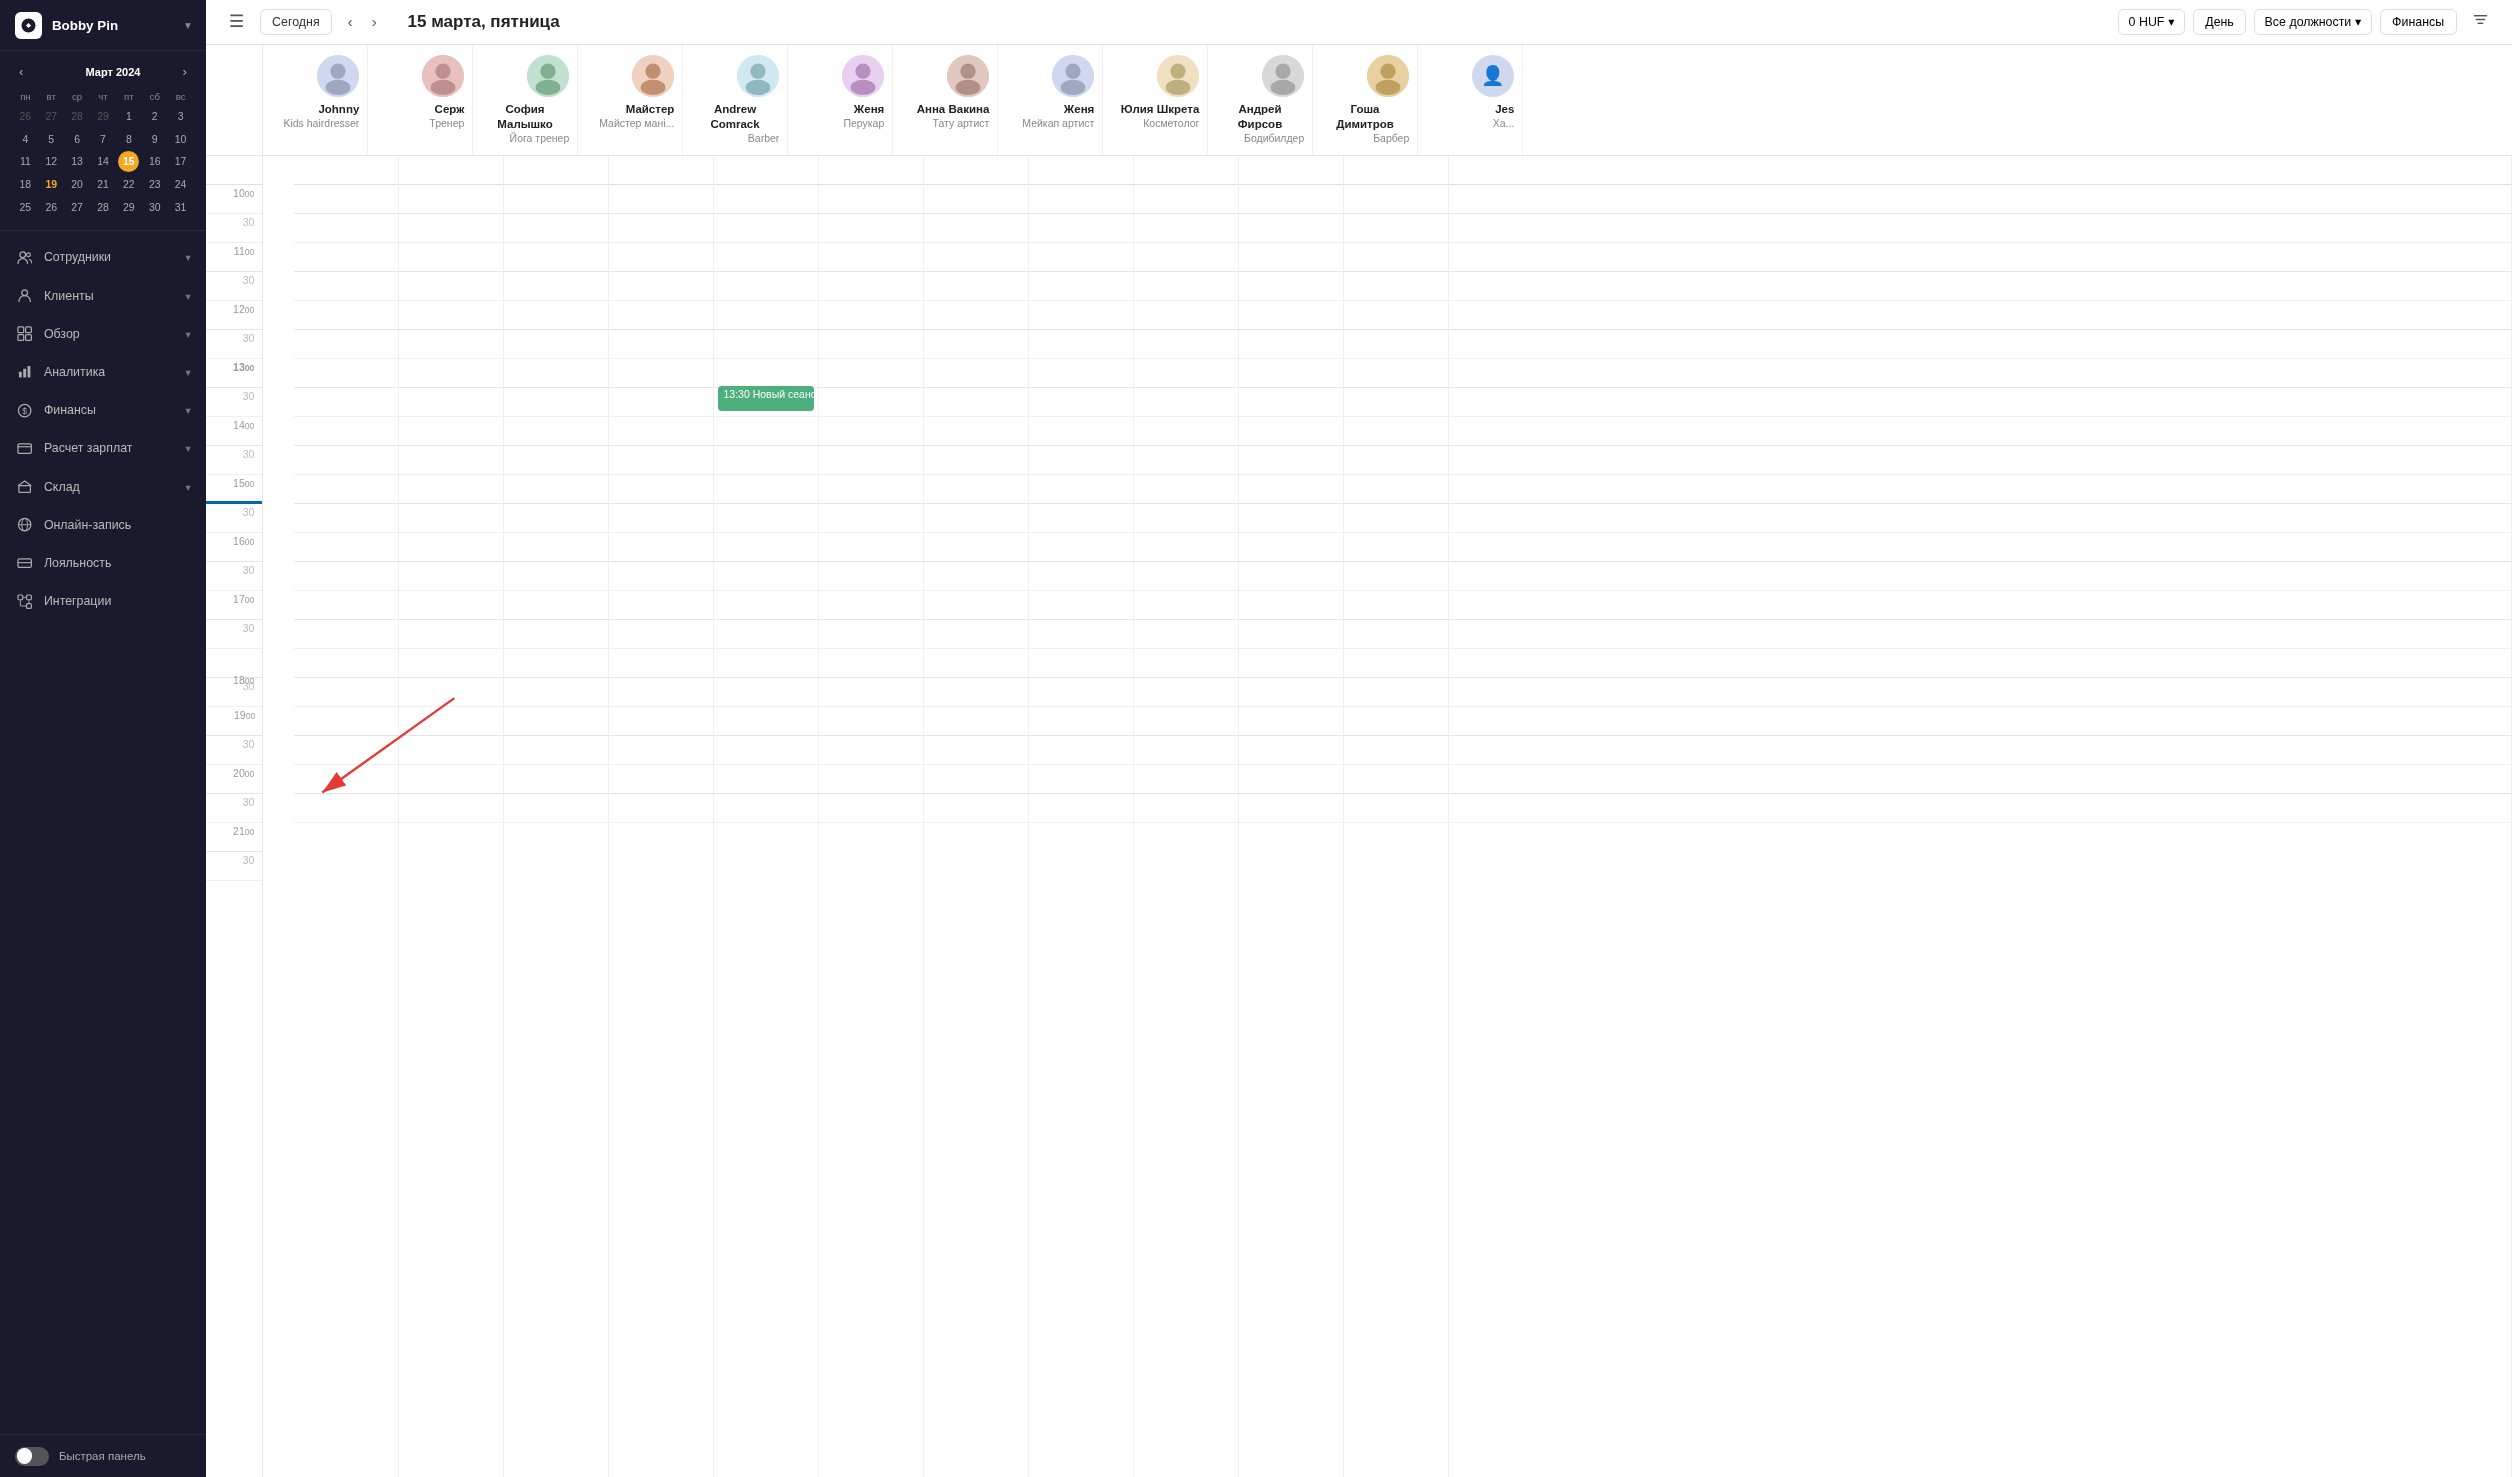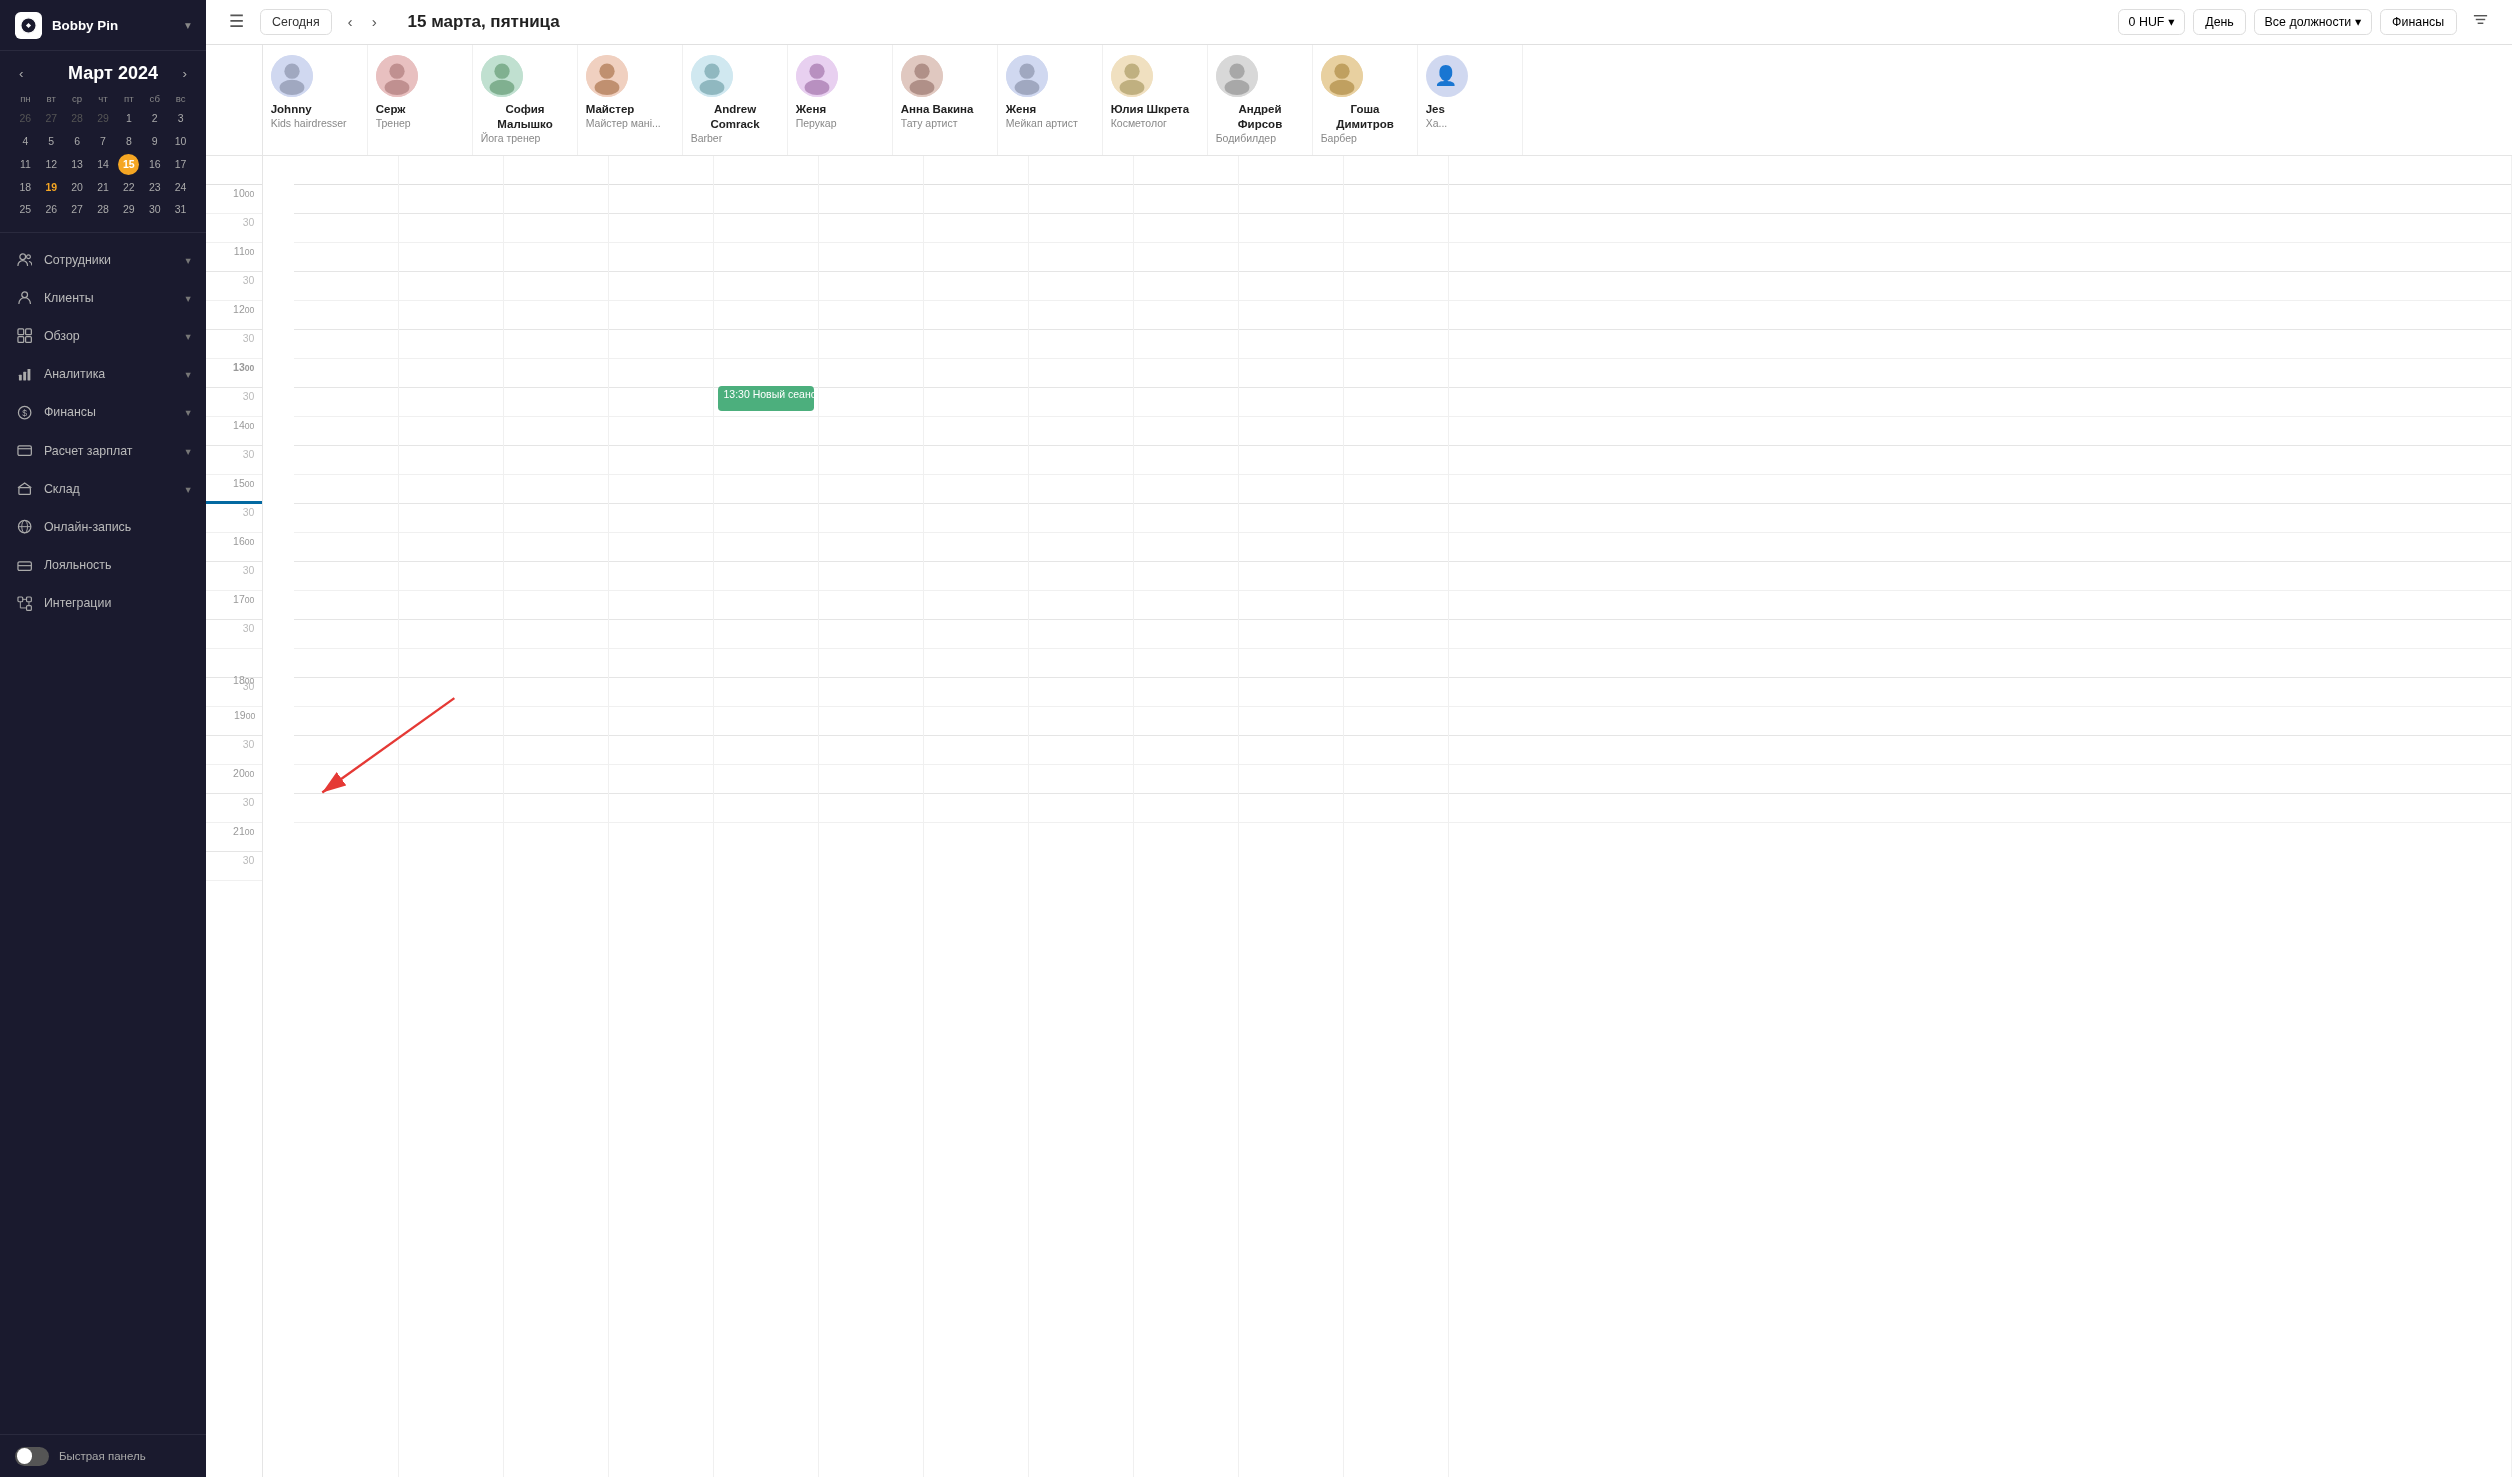--- a/index.html
+++ b/index.html
@@ -9,21 +9,21 @@
     .sidebar { width: 206px; background: #1a1a2e; color: #ccc; display: flex; flex-direction: column; flex-shrink: 0; height: 100vh; overflow-y: auto; }
     .sidebar-header { display: flex; align-items: center; padding: 11.5px 15.3px; border-bottom: 1px solid #2a2a3e; }
     .sidebar-logo { width: 27px; height: 27px; background: #fff; border-radius: 5.7px; display: flex; align-items: center; justify-content: center; margin-right: 9.6px; flex-shrink: 0; }
     .sidebar-logo svg { width: 17px; height: 17px; }
     .sidebar-title { font-size: 13.4px; font-weight: 600; color: #fff; }
     .sidebar-chevron { margin-left: auto; color: #888; font-size: 11.5px; }
 
     
     .mini-calendar { padding: 11.5px 13.4px; border-bottom: 1px solid #2a2a3e; }
     .mini-cal-header { display: flex; align-items: center; justify-content: space-between; margin-bottom: 7.7px; }
-    .mini-cal-title { font-size: 18px; font-weight: 600; color: #fff; padding-left: 20px; }
+    .mini-cal-title { font-size: 11px; font-weight: 600; color: #fff; padding-left: 20px; }
     .mini-cal-nav { background: none; border: none; color: #aaa; cursor: pointer; font-size: 13.4px; padding: 1.9px 5.7px; }
     .mini-cal-grid { display: grid; grid-template-columns: repeat(7, 1fr); gap: 1.9px; }
     .mini-cal-dow { text-align: center; font-size: 9.6px; color: #888; padding: 1.9px 0; }
     .mini-cal-day { text-align: center; font-size: 10.5px; color: #aaa; padding: 2.9px 1px; border-radius: 50%; cursor: pointer; line-height: 19px; width: 21px; height: 21px; display: flex; align-items: center; justify-content: center; margin: auto; }
     .mini-cal-day.other-month { color: #555; }
     .mini-cal-day.today { background: #f5a623; color: #fff; font-weight: bold; }
     .mini-cal-day.highlight { color: #f5a623; font-weight: bold; }
 
     
     .nav-section { flex: 1; padding: 7.7px 0; }
@@ -51,21 +51,21 @@
     .toolbar-right { margin-left: auto; display: flex; align-items: center; gap: 7.7px; }
     .huf-btn { border: 1px solid #ddd; border-radius: 5.7px; padding: 4.8px 9.6px; cursor: pointer; font-size: 12.4px; background: #fff; display: flex; align-items: center; gap: 3.8px; }
     .view-btn { border: 1px solid #ddd; border-radius: 5.7px; padding: 4.8px 11.5px; cursor: pointer; font-size: 12.4px; background: #fff; }
     .filter-btn { background: none; border: none; cursor: pointer; color: #555; font-size: 15.3px; padding: 3.8px 7.7px; }
 
     
     .schedule-container { flex: 1; display: flex; flex-direction: column; overflow: hidden; background: #fff; }
     .staff-header { display: flex; border-bottom: 1px solid #e5e5e5; background: #fff; overflow-x: hidden; }
     .time-gutter { width: 57px; flex-shrink: 0; border-right: 1px solid #e5e5e5; }
     .staff-columns { display: flex; flex: 1; }
-    .staff-col { width: 105px; flex-shrink: 0; padding: 9.6px 7.7px; display: flex; flex-direction: column; align-items: flex-start; text-align: center; border-right: 1px solid #f0f0f0; }
+    .staff-col { width: 105px; flex-shrink: 0; padding: 9.6px 7.7px; display: flex; flex-direction: column; align-items: flex-end; text-align: center; border-right: 1px solid #f0f0f0; }
     .staff-avatar { width: 42px; height: 42px; border-radius: 50%; background: #e0e0e0; margin-bottom: 5.7px; overflow: hidden; display: flex; align-items: center; justify-content: center; font-size: 15.3px; }
     .staff-name { font-size: 11.5px; font-weight: 600; color: #222; line-height: 1.3; }
     .staff-role { font-size: 10.5px; color: #888; line-height: 1.3; }
     .staff-avatar.placeholder { background: #e8e8f0; }
     .staff-avatar.placeholder::after { content: '👤'; font-size: 19px; }
 
     
     .calendar-scroll { flex: 1; overflow-y: auto; overflow-x: hidden; display: flex; gap: 31px; }
     .time-col { width: 57px; flex-shrink: 0; border-right: 1px solid #e5e5e5; position: relative; }
 

